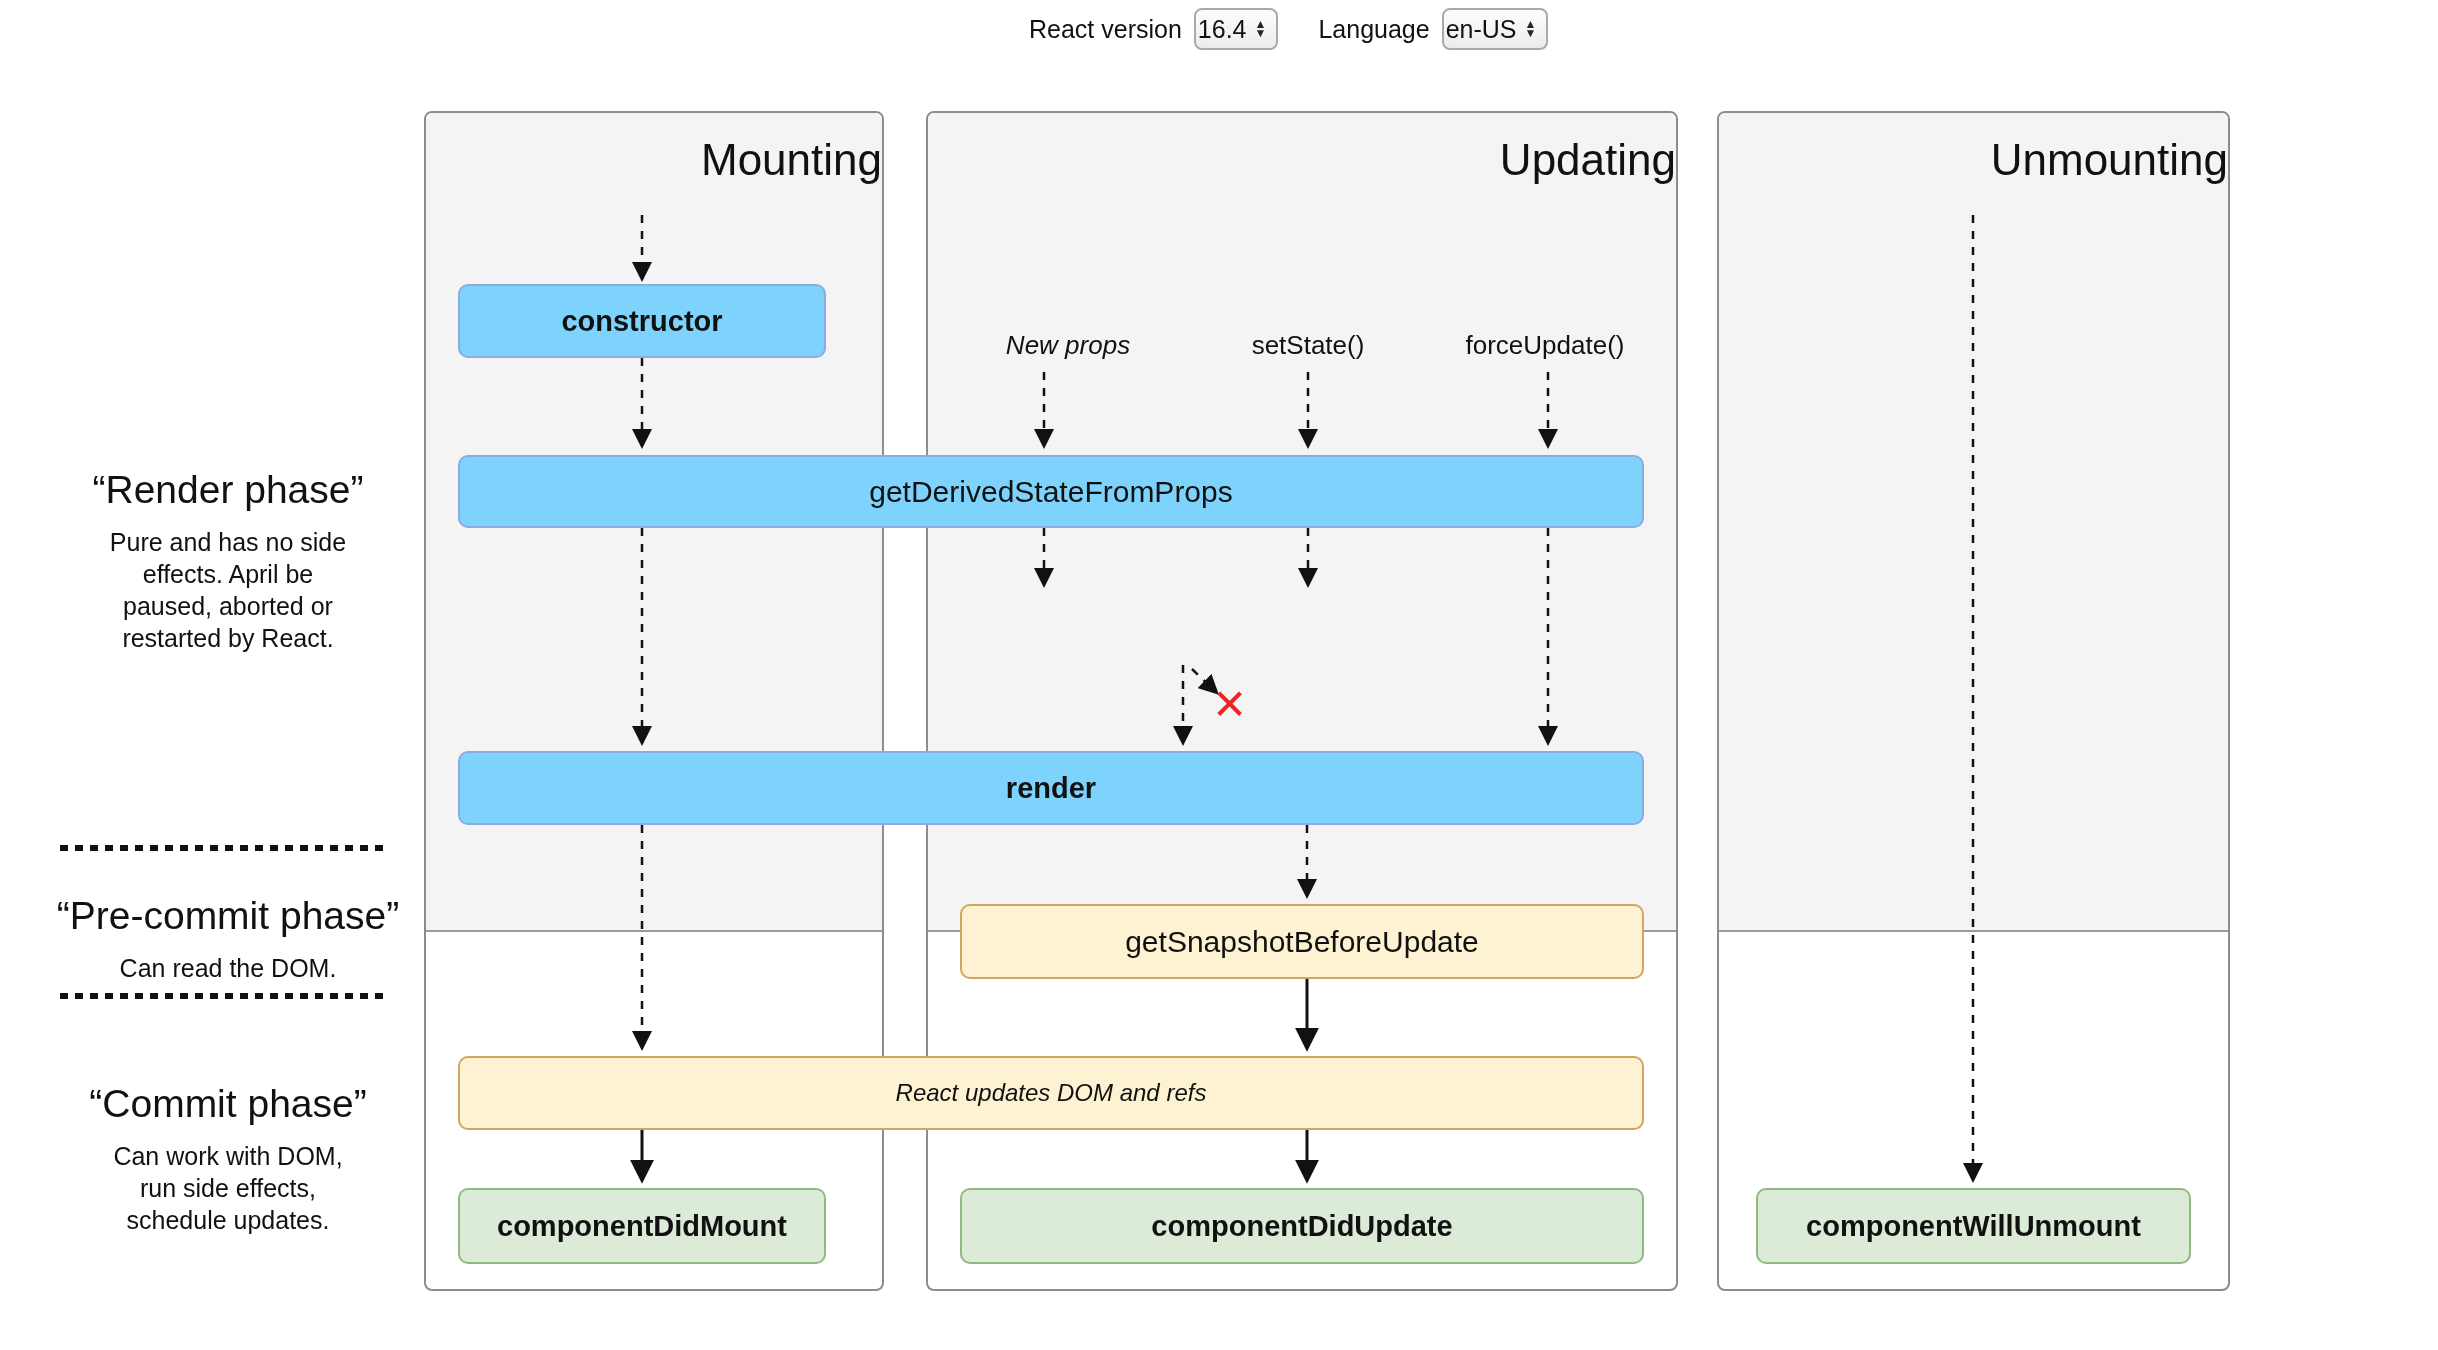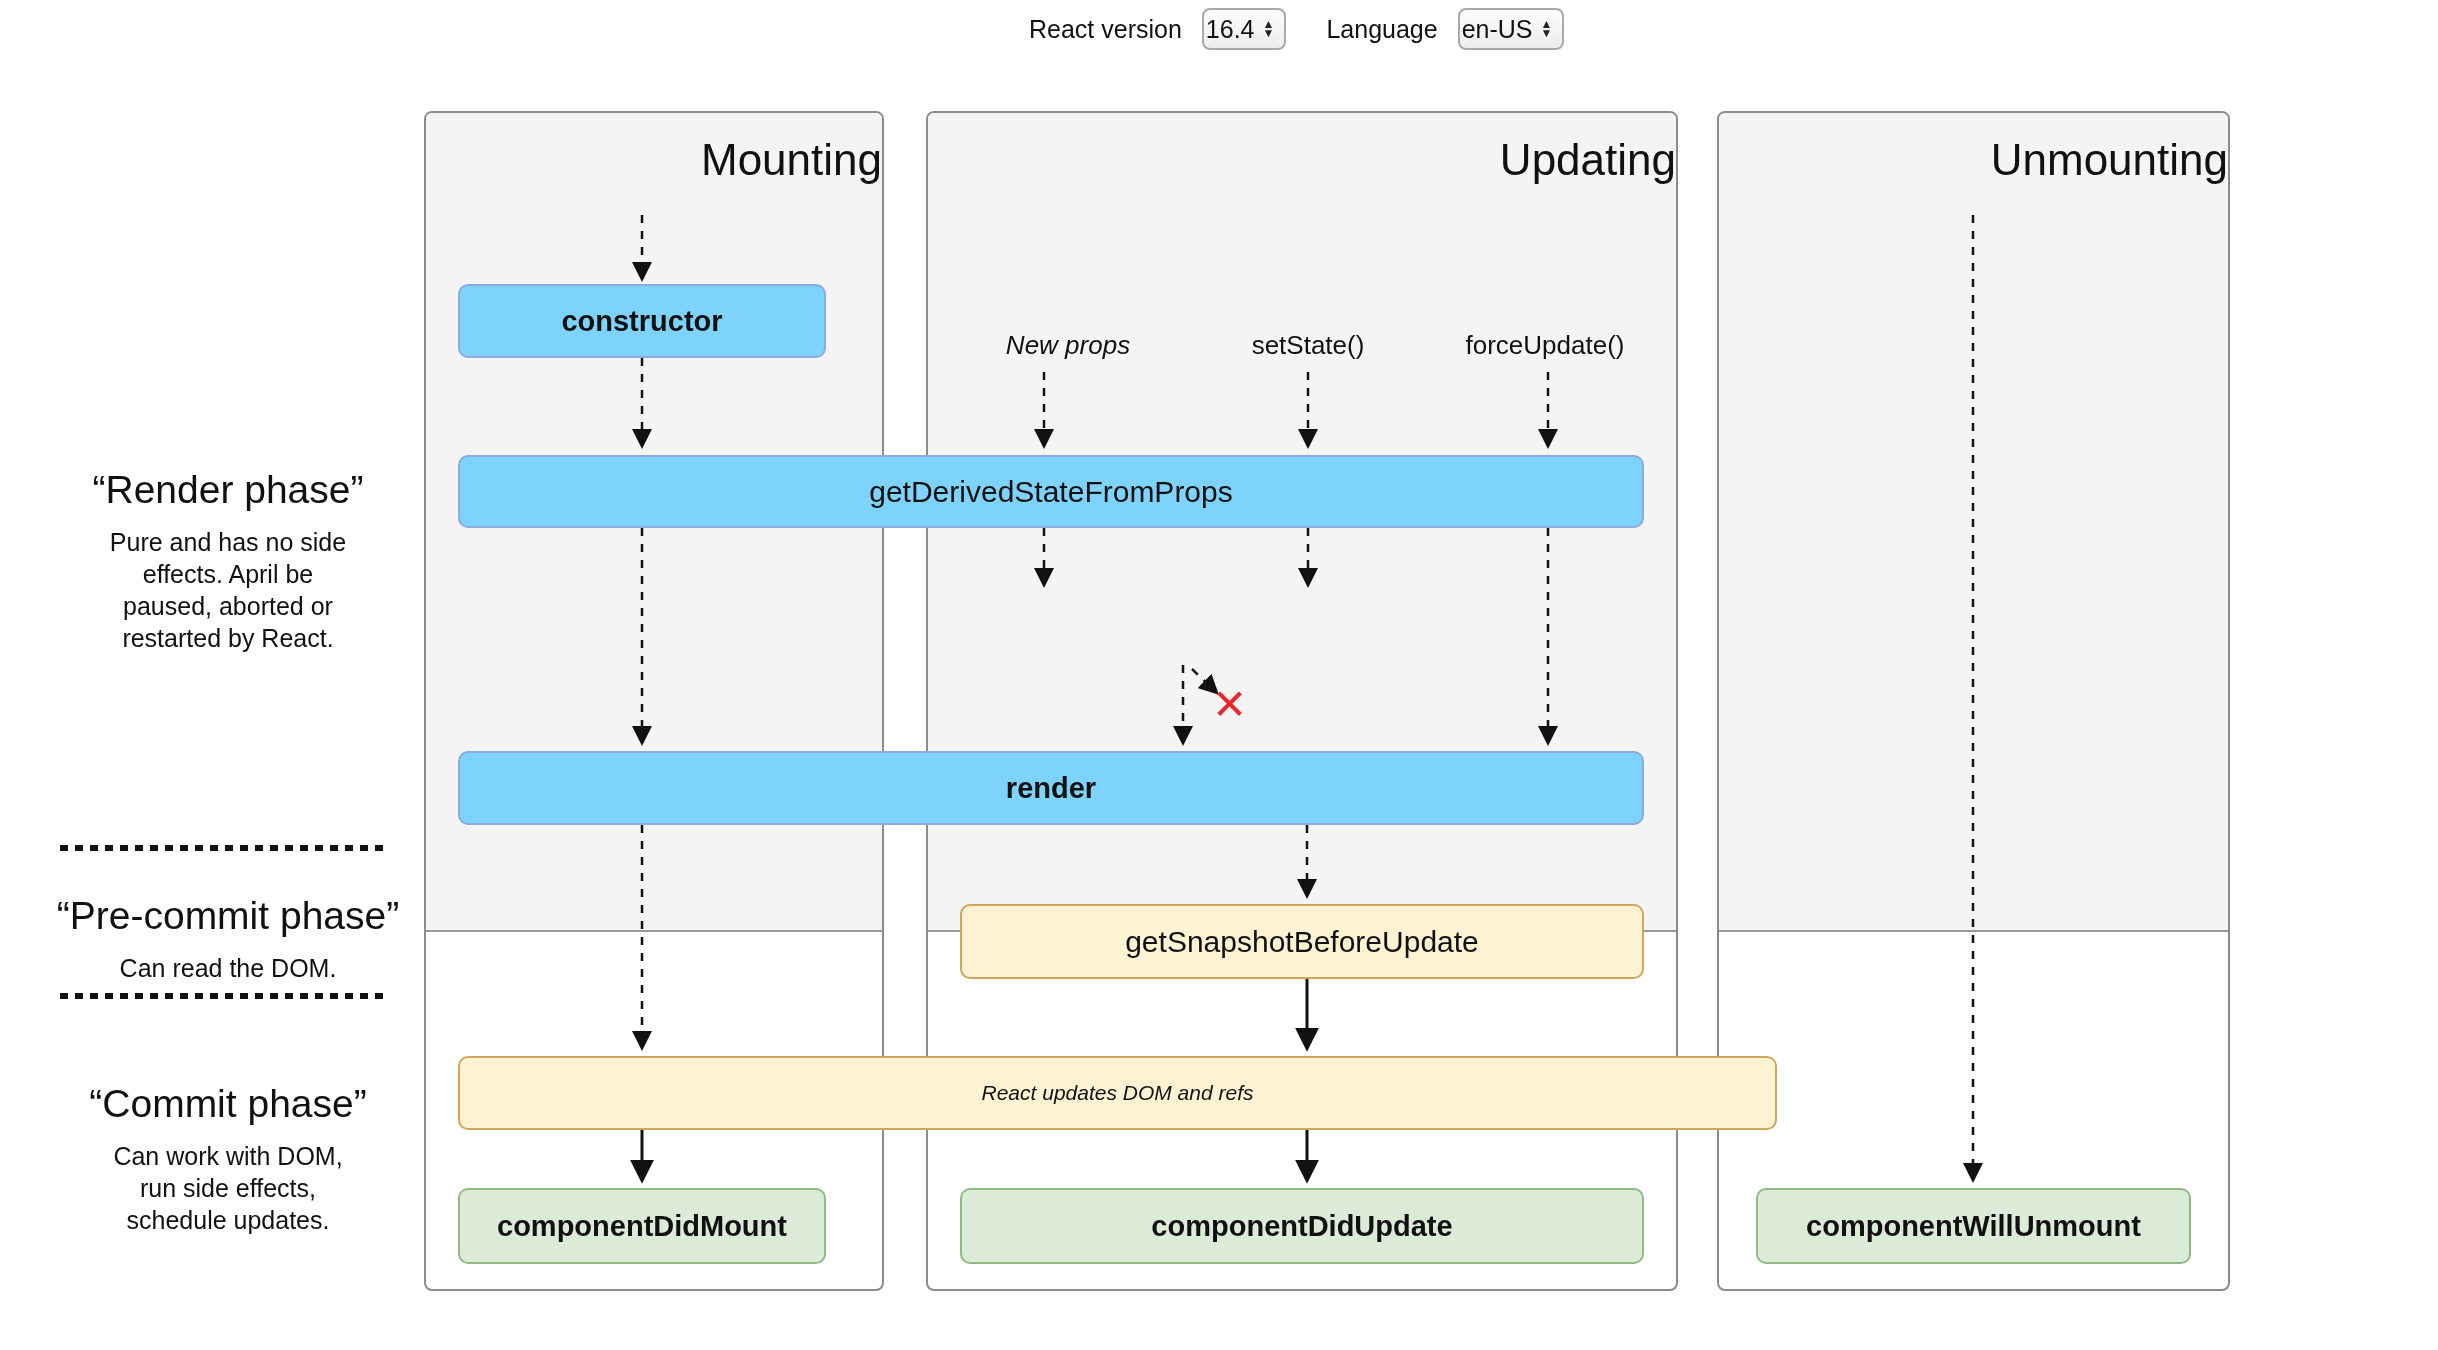--- a/index.html
+++ b/index.html
@@ -2,21 +2,21 @@
 <html><head>
 <meta charset="utf-8">
 <style>
   html,body{margin:0;padding:0;background:#fff;}
   #canvas{
     position:relative;width:2438px;height:1350px;background:#ffffff;
     font-family:"Liberation Sans","DejaVu Sans",sans-serif;color:#111;overflow:hidden;
   }
   
   .controls{position:absolute;top:8px;left:1029px;display:flex;align-items:center;gap:40px;}
-  .control{display:flex;align-items:center;gap:20px;font-size:25px;}
+  .control{display:flex;align-items:center;gap:12px;font-size:25px;}
   .select{
     display:inline-flex;align-items:center;gap:8px;height:38px;padding:0 10px 0 2px;
     border:2px solid #a9a9a9;border-radius:8px;
     background:linear-gradient(#fdfdfd,#ececec);cursor:pointer;font-size:25px;
   }
   .select-arrows{display:flex;flex-direction:column;justify-content:center;line-height:9px;font-size:12px;color:#222;}
   
   .col{position:absolute;top:111px;height:1180px;background:#ffffff;border:2px solid #8c8c8c;border-radius:8px;box-sizing:border-box;}
   .col-shade{position:absolute;left:0;right:0;top:0;height:817px;background:#f4f4f4;border-bottom:2px solid #9a9a9a;border-radius:6px 6px 0 0;}
   .col-title{position:absolute;top:22px;left:0;width:100%;text-align:right;font-size:44px;font-weight:400;}
@@ -140,18 +140,18 @@
   <span class="cross">✕</span>
 
   <span class="trigger italic" style="left:958px;">New props</span>
   <span class="trigger" style="left:1198px;">setState()</span>
   <span class="trigger" style="left:1435px;">forceUpdate()</span>
 
   <div class="box blue bold" style="left:458px;top:284px;width:368px;height:74px;">constructor</div>
   <div class="box blue" style="left:458px;top:455px;width:1186px;height:73px;">getDerivedStateFromProps</div>
   <div class="box blue bold" style="left:458px;top:751px;width:1186px;height:74px;">render</div>
   <div class="box yellow" style="left:960px;top:904px;width:684px;height:75px;">getSnapshotBeforeUpdate</div>
-  <div class="box yellow italic" style="left:458px;top:1056px;width:1319px;height:74px;font-size:21px;">React updates DOM and refs</div>
+  <div class="box yellow italic" style="left:458px;top:1056px;width:1186px;height:74px;font-size:24px;">React updates DOM and refs</div>
   <div class="box green bold" style="left:458px;top:1188px;width:368px;height:76px;">componentDidMount</div>
   <div class="box green bold" style="left:960px;top:1188px;width:684px;height:76px;">componentDidUpdate</div>
   <div class="box green bold" style="left:1756px;top:1188px;width:435px;height:76px;">componentWillUnmount</div>
 
 </div>
 
 </body></html>

